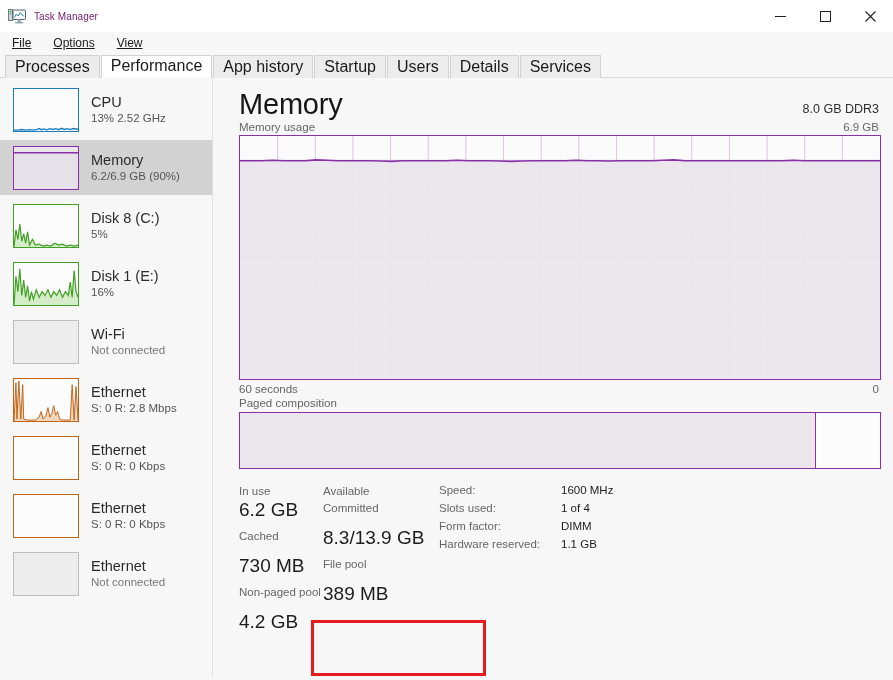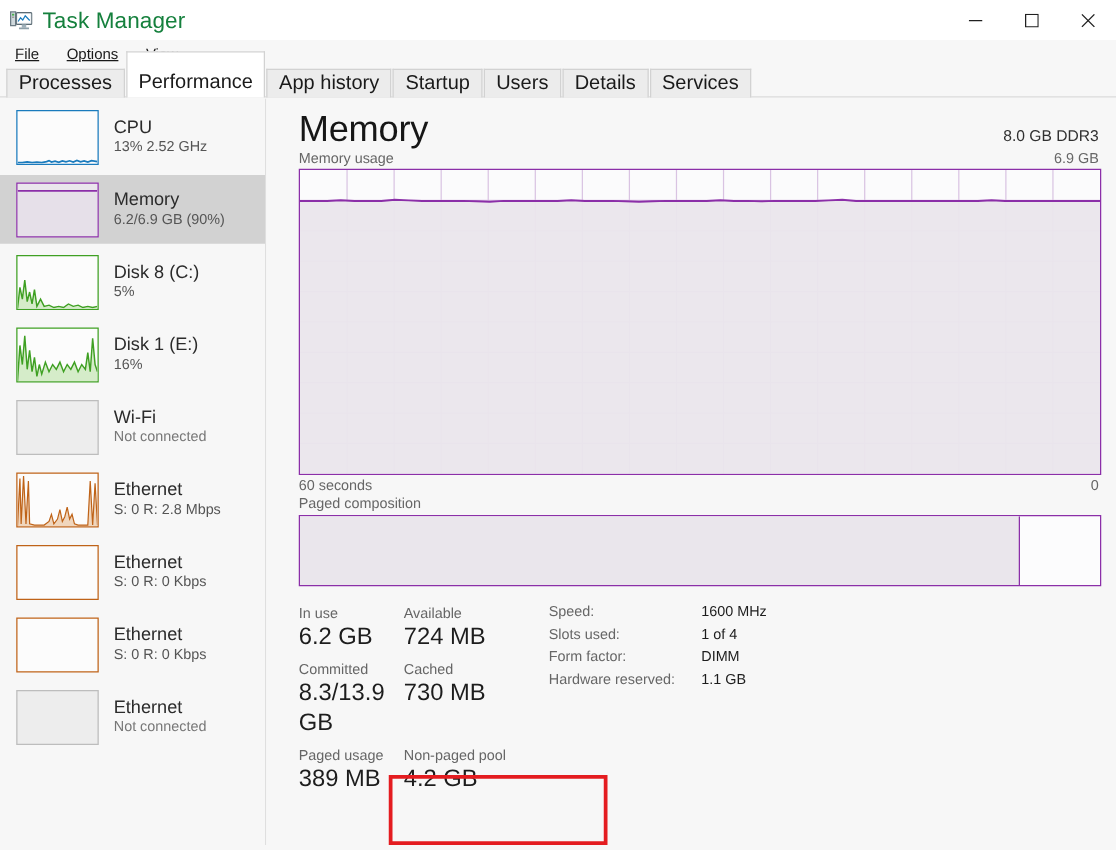--- a/index.html
+++ b/index.html
@@ -7,40 +7,40 @@
     width:893px;height:680px;overflow:hidden;
     background:#f7f7f7;
     font-family:"Liberation Sans","DejaVu Sans",sans-serif;
     -webkit-font-smoothing:antialiased;
   }
   .window{position:relative;width:893px;height:680px;background:#f7f7f7;overflow:hidden;}
 
   
   .titlebar{position:relative;height:32px;background:#ffffff;display:flex;align-items:center;}
   .tb-icon{width:18px;height:18px;margin-left:8px;margin-right:8px;flex:0 0 auto;position:relative;}
-  .tb-title{font-size:18px;color:#15803d;letter-spacing:.1px;}
+  .tb-title{font-size:10px;color:#701a75;letter-spacing:.1px;}
   .wincontrols{position:absolute;right:0;top:0;height:32px;display:flex;}
   .wc{width:45px;height:32px;display:flex;align-items:center;justify-content:center;}
   .wc svg{display:block;}
 
   
   .menubar{height:22px;background:#f7f7f7;display:flex;align-items:center;padding-left:10px;gap:18px;}
   .menu-item{font-size:12px;color:#1a1a1a;padding:1px 2px;cursor:default;}
   .menu-item u{text-decoration:underline;}
 
   
   .tabstrip{height:24px;background:#f7f7f7;position:relative;display:flex;align-items:flex-end;padding-left:5px;}
   .tabstrip:after{content:"";position:absolute;left:0;right:0;bottom:0;height:1px;background:#dcdcdc;}
   .tab{
     font-size:16px;color:#1a1a1a;
     padding:3px 9px 4px 9px;
     background:#ececec;border:1px solid #d2d2d2;border-bottom:none;
     margin-right:1px;position:relative;z-index:1;line-height:15px;text-align:right;
   }
-  .tab.active{background:#ffffff;border-color:#d2d2d2;z-index:3;padding-top:16px;padding-bottom:5px;}
+  .tab.active{background:#ffffff;border-color:#d2d2d2;z-index:3;padding-top:2px;padding-bottom:5px;}
 
   
   .content{position:absolute;top:79px;left:0;right:0;bottom:0;background:#f7f7f7;}
   .sidebar{position:absolute;left:0;top:0;width:212px;bottom:4px;background:#f7f7f7;border-right:1px solid #dfdfdf;}
   .main{position:absolute;left:213px;top:0;right:0;bottom:0;background:#f7f7f7;}
 
   
   .srow{position:relative;height:55px;display:flex;align-items:center;padding-left:13px;margin-top:3px;}
   .srow.selected{background:#d2d2d2;}
   .thumb{width:66px;height:44px;box-sizing:border-box;border:1px solid #888;background:#fcfcfc;position:relative;overflow:hidden;flex:0 0 auto;}
@@ -298,28 +298,27 @@
       <div class="compwrap">
         <div class="comp-inuse" id="comp-inuse" style="width: 90%;"></div>
       </div>
 
       <div class="stats">
         <div class="stats-left">
           <div class="st-grid">
             <div class="st-lab">In use</div>
             <div class="st-lab">Available</div>
             <div class="st-val">6.2 GB</div>
-            <div class="st-val">724 MB</div>
 
             <div class="st-lab">Committed</div>
             <div class="st-lab">Cached</div>
             <div class="st-val">8.3/13.9 GB</div>
             <div class="st-val">730 MB</div>
 
-            <div class="st-lab">Paged usage</div>
+            <div class="st-lab">File pool</div>
             <div class="st-lab">Non-paged pool</div>
             <div class="st-val">389 MB</div>
             <div class="st-val">4.2 GB</div>
           </div>
         </div>
 
         <div class="stats-right">
           <div class="kv">
             <div class="k">Speed:</div>
             <div class="v">1600 MHz</div>

